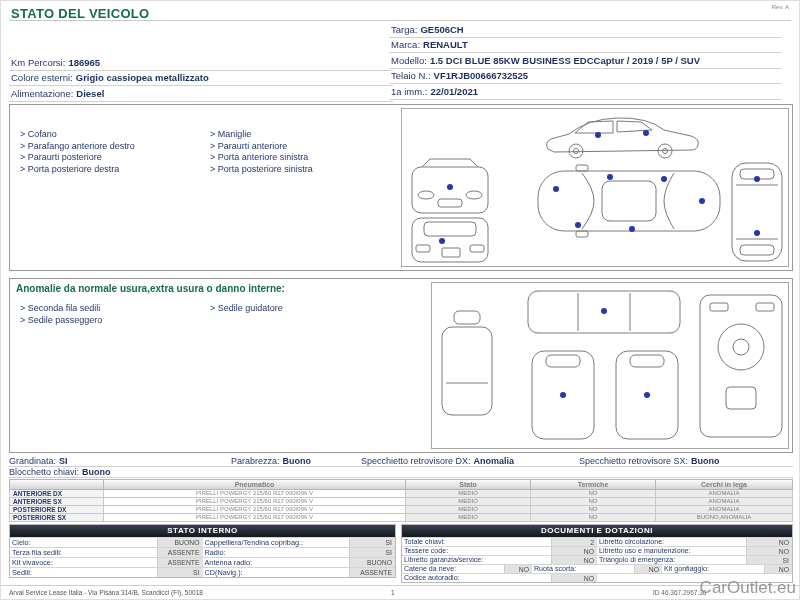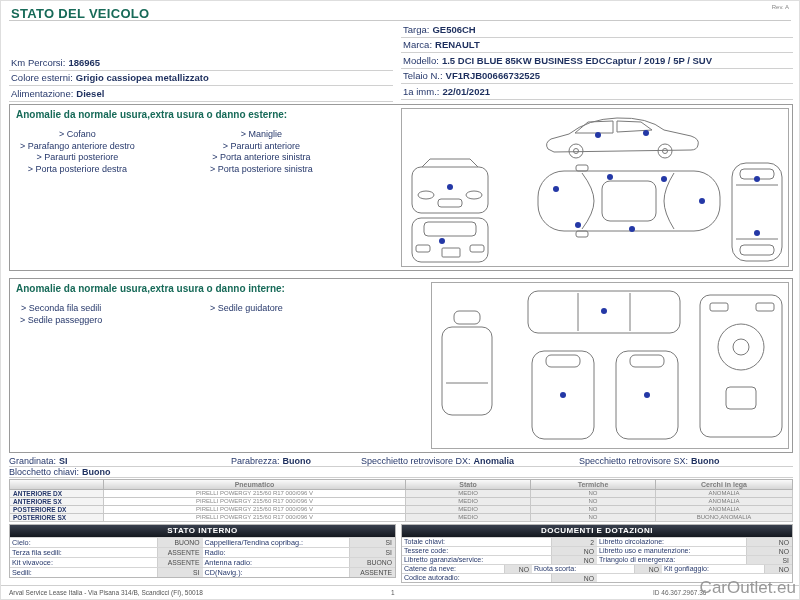--- a/index.html
+++ b/index.html
@@ -6,31 +6,31 @@
   html,body { width:800px; height:600px; }
   body { font-family:"Liberation Sans","DejaVu Sans",sans-serif; background:#fff; position:relative; overflow:hidden; }
   .page { position:absolute; inset:0; background:#fff; border:1px solid #dedede; }
 
   .title { position:absolute; left:10px; top:5px; font-size:13px; font-weight:bold; color:#176a58; letter-spacing:.3px; }
   .rev { position:absolute; right:10px; top:3px; font-size:6px; color:#888; }
   .hdr-line { position:absolute; left:8px; right:8px; top:19px; border-top:1px solid #c9c9c9; }
 
   .info-col { position:absolute; top:21px; font-size:9.5px; color:#26386b; }
   .info-left { left:8px; width:384px;margin-top:33px; }
-  .info-right { left:400px; width:392px; }
+  .info-right { left:388px; width:392px; }
   .info-row { border-bottom:1px solid #d0d0d0; padding:1.5px 2px 2px; }
   .row-inner.mw330 { max-width:335px; }
   .lbl { color:#26386b; }
   .val { font-weight:bold; margin-left:3px; color:#1d2f5e; }
 
   .box { position:absolute; left:8px; width:784px; border:1px solid #9a9a9a; background:#fff; }
   .box-ext { top:103px; height:167px; }
   .box-int { top:277px; height:175px; }
   .box-heading { position:absolute; left:6px; top:4px; font-size:10px; font-weight:bold; color:#176a58; }
-  .items { list-style:none; position:absolute; top:24px; font-size:9px; color:#26386b; line-height:11.5px;text-align:center; }
+  .items { list-style:none; position:absolute; top:24px; font-size:9px; color:#26386b; line-height:11.5px; }
   .items li::before { content:">\00a0"; color:#26386b; }
   .c1 { left:10px; } .c2 { left:200px; }
   .diagram { position:absolute; top:3px; border:1px solid #a8a8a8; background:#fff; }
   .diag-ext { left:391px; width:388px; height:159px; }
   .diag-int { left:421px; width:358px; height:167px; }
 
   .sum-row { position:absolute; left:8px; width:784px; height:11px; border-bottom:1px solid #cfcfcf; font-size:9px; color:#26386b; }
   .sum1 { top:455px; } .sum2 { top:466px; }
   .sum-pair { position:absolute; top:0; white-space:nowrap; }
   .s0 { left:0; } .s1 { left:222px; } .s2 { left:352px; } .s3 { left:570px; }
@@ -107,21 +107,20 @@
     </div>
     <div class="info-row">
       <span class="lbl">Telaio N.:</span><span class="val">VF1RJB00666732525</span>
     </div>
     <div class="info-row">
       <span class="lbl">1a imm.:</span><span class="val">22/01/2021</span>
     </div>
   </div>
 
   <div class="box box-ext">
-    <div class="box-heading">Anomalie da normale usura,extra usura o danno esterne:</div>
     <ul class="items c1">
       <li>Cofano</li>
       <li>Parafango anteriore destro</li>
       <li>Paraurti posteriore</li>
       <li>Porta posteriore destra</li>
     </ul>
     <ul class="items c2">
       <li>Maniglie</li>
       <li>Paraurti anteriore</li>
       <li>Porta anteriore sinistra</li>

